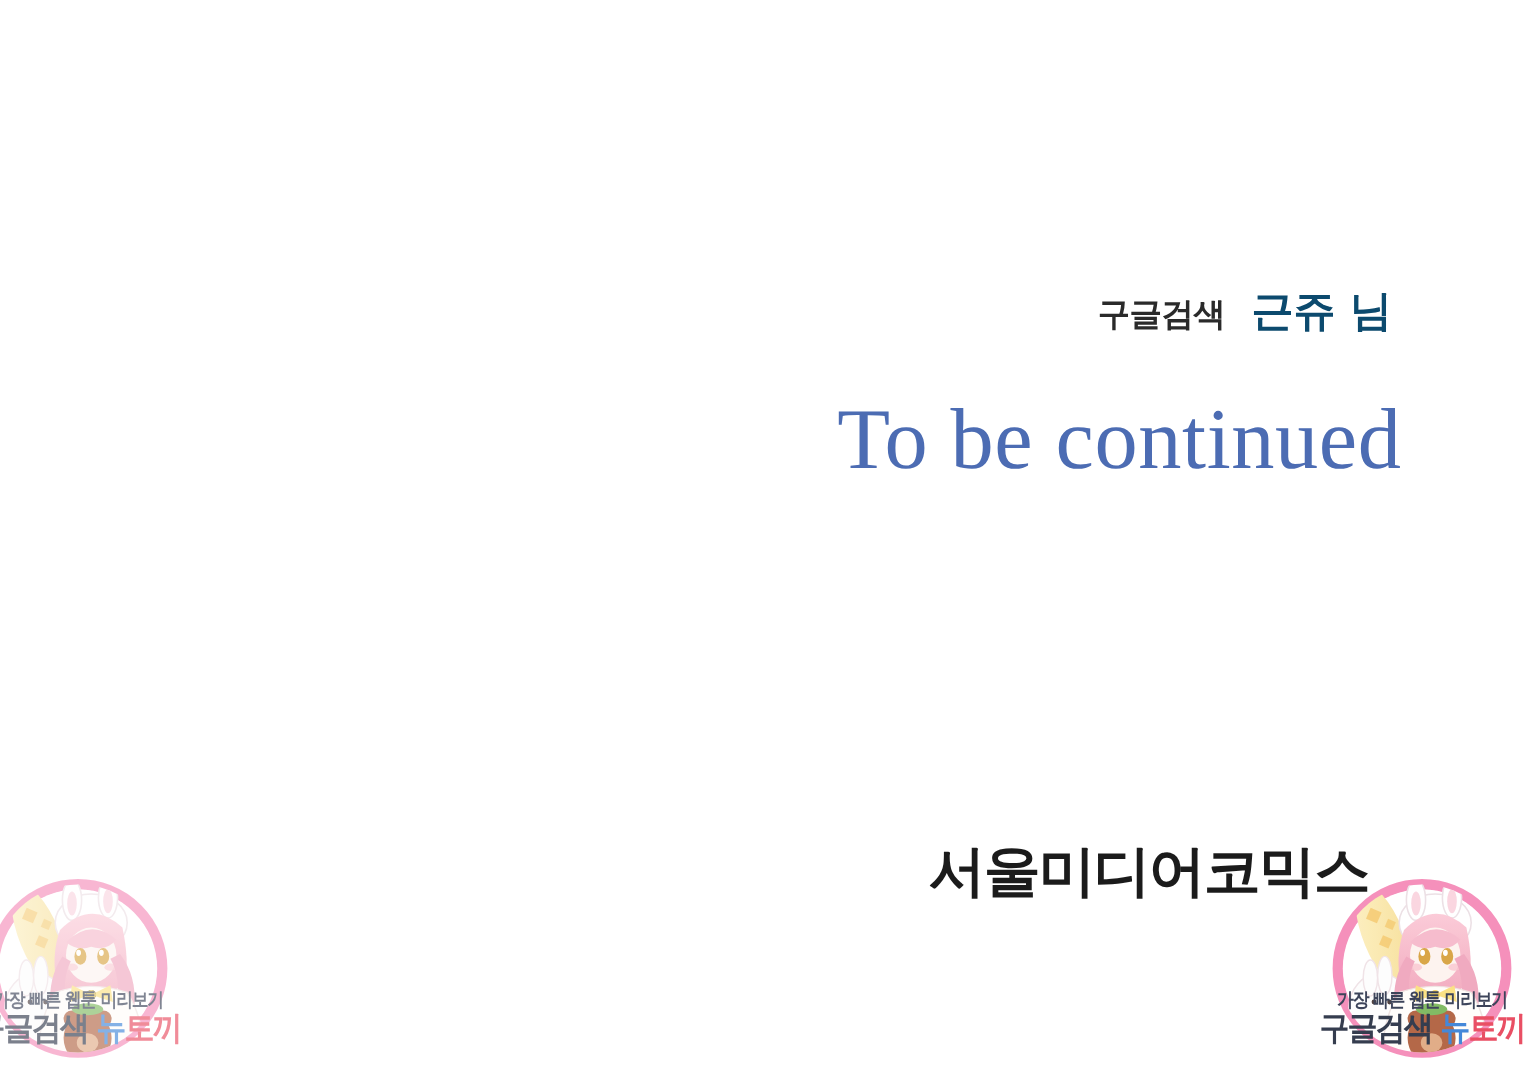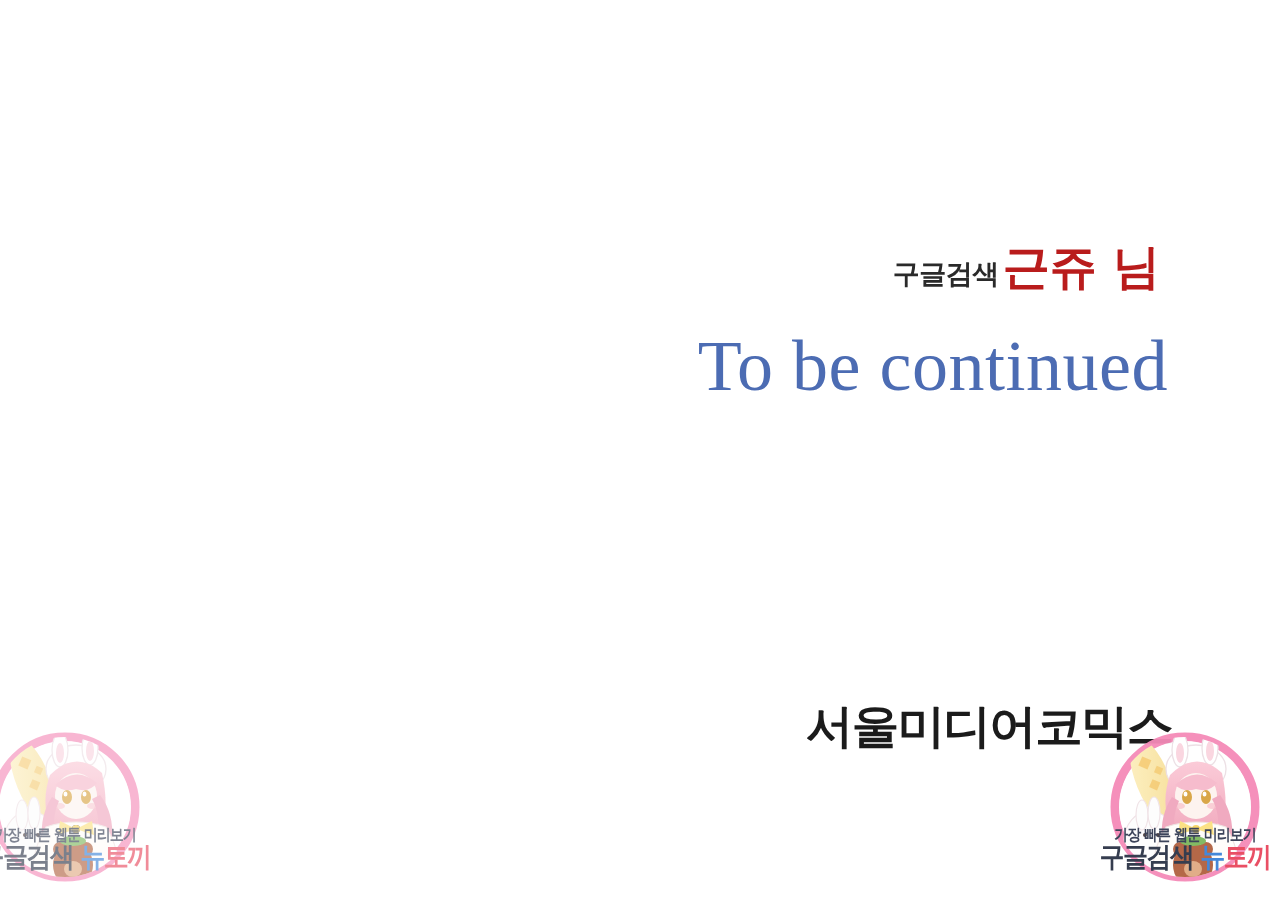--- a/index.html
+++ b/index.html
@@ -30,25 +30,25 @@
   #credit-role {
     font-family: "DejaVu Sans", "Liberation Sans", sans-serif;
     font-size: 27px;
     font-weight: 700;
     color: #2a2a2a;
     letter-spacing: -0.5px;
     vertical-align: baseline;
   }
   #credit-name {
     font-family: "DejaVu Sans", "Liberation Sans", sans-serif;
-    font-size: 47px;
-    font-weight: 700;
-    color: #b91c1c;
+    font-size: 35px;
+    font-weight: 700;
+    color: #0c4a6e;
     letter-spacing: 0px;
-    margin-left: 4px;
+    margin-left: 22px;
     vertical-align: baseline;
   }
 
   
   #to-be-continued {
     position: absolute;
     left: 0;
     top: 330px;
     width: 1168px;
     text-align: right;
@@ -57,21 +57,21 @@
     font-weight: 400;
     color: #4c6cb3;
     letter-spacing: 0.5px;
     line-height: 1.0;
     white-space: nowrap;
   }
 
   
   #publisher-logo {
     position: absolute;
-    left: 806px;
+    left: 774px;
     top: 703px;
     width: 340px;
     text-align: left;
   }
   #publisher-name-ko {
     font-family: "DejaVu Sans", "Liberation Sans", sans-serif;
     font-size: 46px;
     font-weight: 700;
     color: #1b1b1b;
     letter-spacing: -1.5px;

